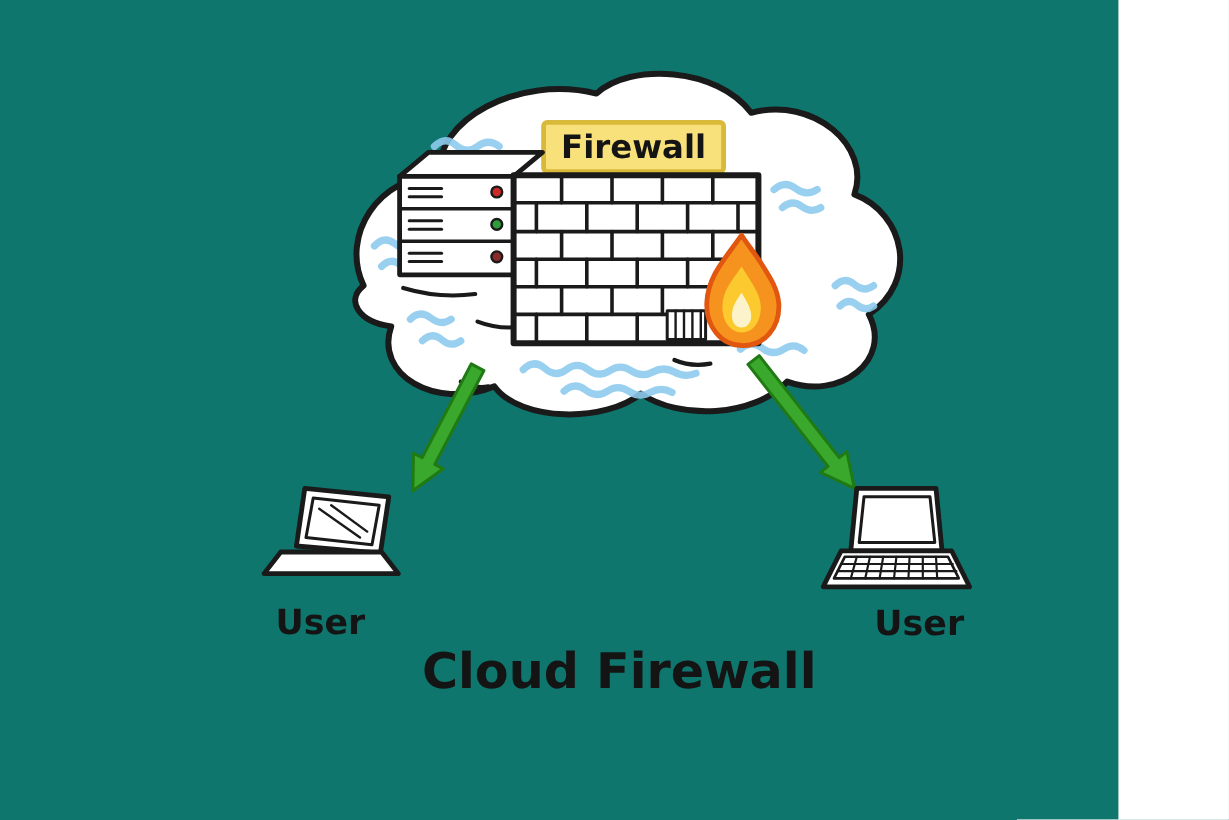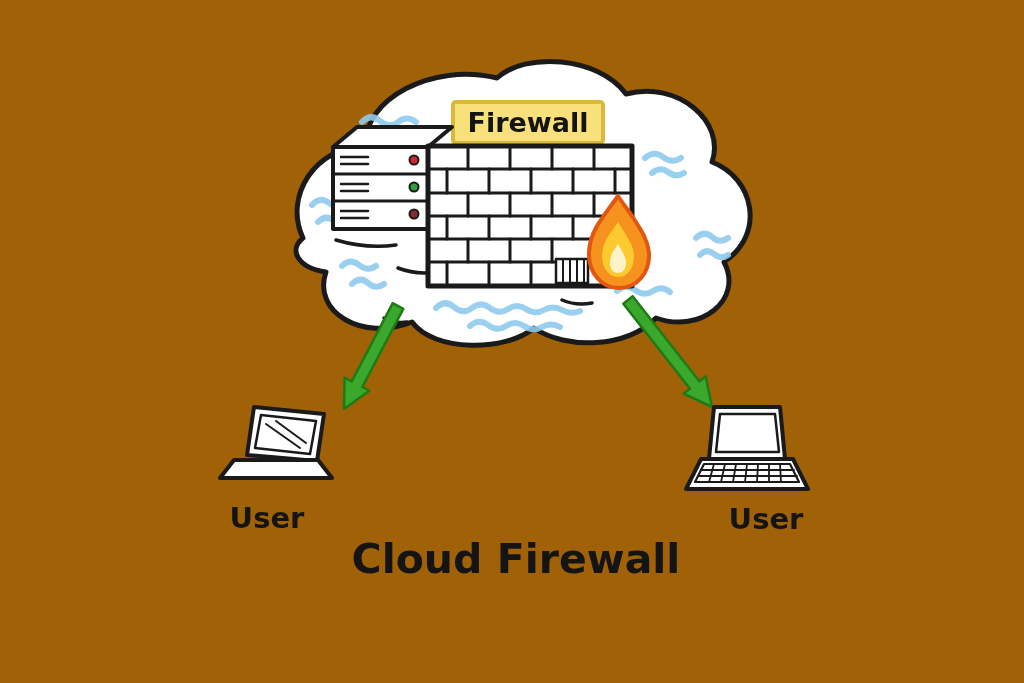--- a/index.html
+++ b/index.html
@@ -1,19 +1,19 @@
 <!DOCTYPE html>
 <html><head>
 <meta charset="utf-8">
 <style>
   html,body{margin:0;padding:0;background:#ffffff;}
   .stage{
     position:relative;
-    width:1024px;height:683px;
-    background:#a16207;
+    width:932px;height:683px;
+    background:#0f766e;
     overflow:hidden;
     font-family:"DejaVu Sans", sans-serif;
   }
   svg{position:absolute;left:0;top:0;}
   svg text{
     font-family:"DejaVu Sans", sans-serif;
     fill:#141414;
   }
   .label-text{font-size:27px;font-weight:bold;}
   .user-text{font-size:29px;font-weight:bold;}

